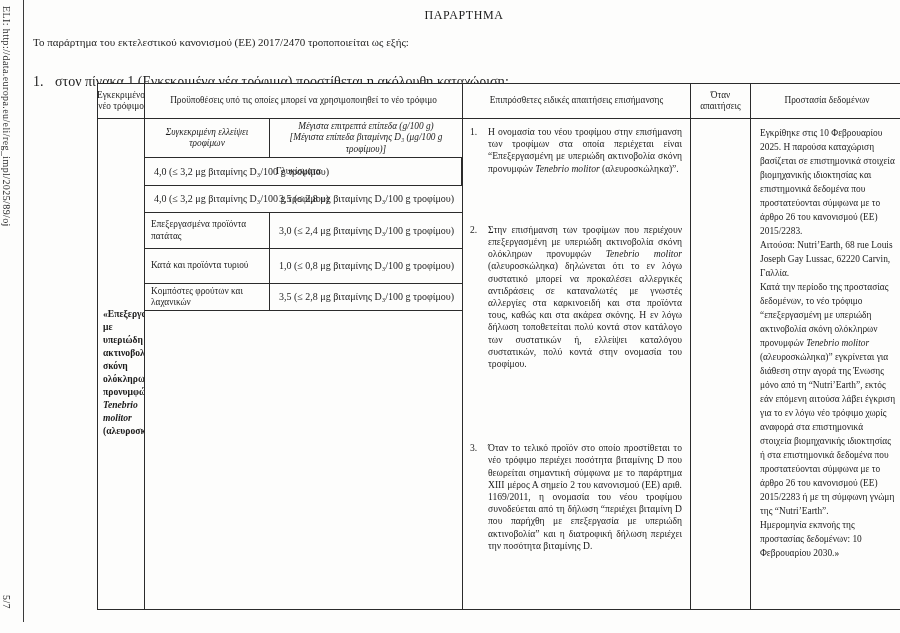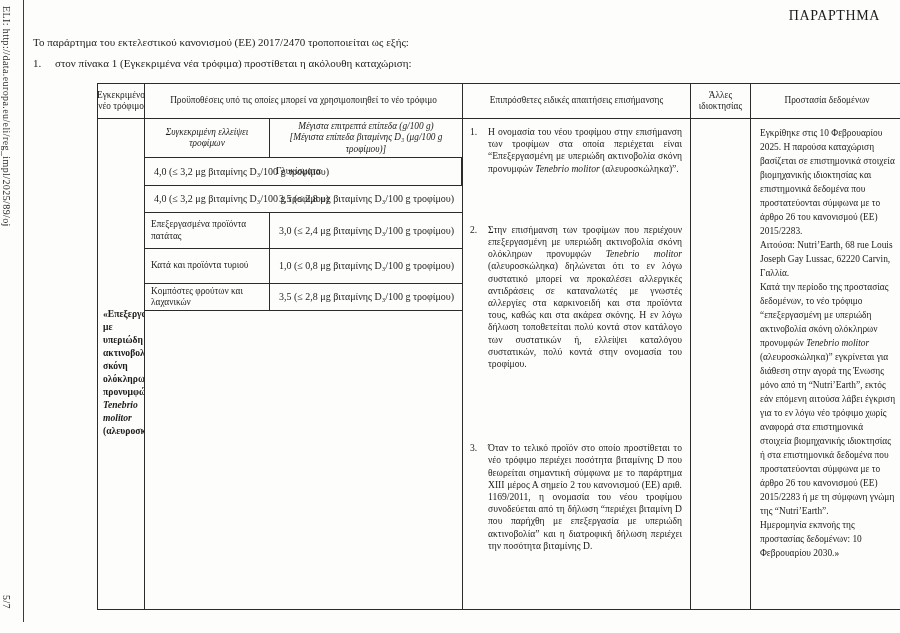--- a/index.html
+++ b/index.html
@@ -9,23 +9,23 @@
     -webkit-font-smoothing:antialiased;
   }
   .vtext{
     position:absolute;writing-mode:vertical-rl;white-space:nowrap;
     font-size:10px;letter-spacing:.4px;color:#2a2a2a;
   }
   #eli{left:1px;top:6px;}
   #pagenum{left:1px;top:595px;}
   #foldline{position:absolute;left:23px;top:0;width:1px;height:622px;background:#3a3a3a;}
 
-  #annex-title{position:absolute;left:18px;width:862px;top:8px;text-align:right;font-size:14px;letter-spacing:.6px;}
+  #annex-title{position:absolute;left:33px;width:862px;top:8px;text-align:center;font-size:12px;letter-spacing:.6px;}
   #intro{position:absolute;left:33px;top:36px;font-size:11px;}
-  #listrow{position:absolute;left:33px;top:57px;font-size:11px;}
+  #listrow{position:absolute;left:33px;top:74px;font-size:14px;}
   #listrow .num{display:inline-block;width:22px;}
 
   
   #doc-table{
     position:absolute;left:97px;top:83px;width:805px;height:527px;
     border:1px solid #2b2b2b;box-sizing:border-box;
     display:grid;
     grid-template-columns:47px 318px 228px 60px 152px;
     grid-template-rows:35px 1fr;
     font-size:9.4px;line-height:12px;background:#fdfdfc;
@@ -81,21 +81,21 @@
 <div id="intro">Το παράρτημα του εκτελεστικού κανονισμού (ΕΕ) 2017/2470 τροποποιείται ως εξής:</div>
 <div id="listrow">
   <span class="num">1.</span><span>στον πίνακα 1 (Εγκεκριμένα νέα τρόφιμα) προστίθεται η ακόλουθη καταχώριση:</span>
 </div>
 
 <div id="doc-table">
 
   <div class="hcell">Εγκεκριμένο νέο τρόφιμο</div>
   <div class="hcell">Προϋποθέσεις υπό τις οποίες μπορεί να χρησιμοποιηθεί το νέο τρόφιμο</div>
   <div class="hcell">Επιπρόσθετες ειδικές απαιτήσεις επισήμανσης</div>
-  <div class="hcell">Άλλες ιδιοκτησίας</div>
+  <div class="hcell">Όταν απαιτήσεις</div>
   <div class="hcell last">Προστασία δεδομένων</div>
 
   <div class="bcell" id="novel-food-cell">
     <div class="nf"><span>«Επεξεργασμένη με υπεριώδη ακτινοβολία σκόνη ολόκληρων προνυμφών </span><span class="i">Tenebrio molitor</span><span> (αλευροσκώληκα)</span></div>
   </div>
 
   <div class="bcell">
     <div id="subtable">
       <div class="sc c1 sh">Συγκεκριμένη ελλείψει τροφίμων</div>
       <div class="sc sh">

